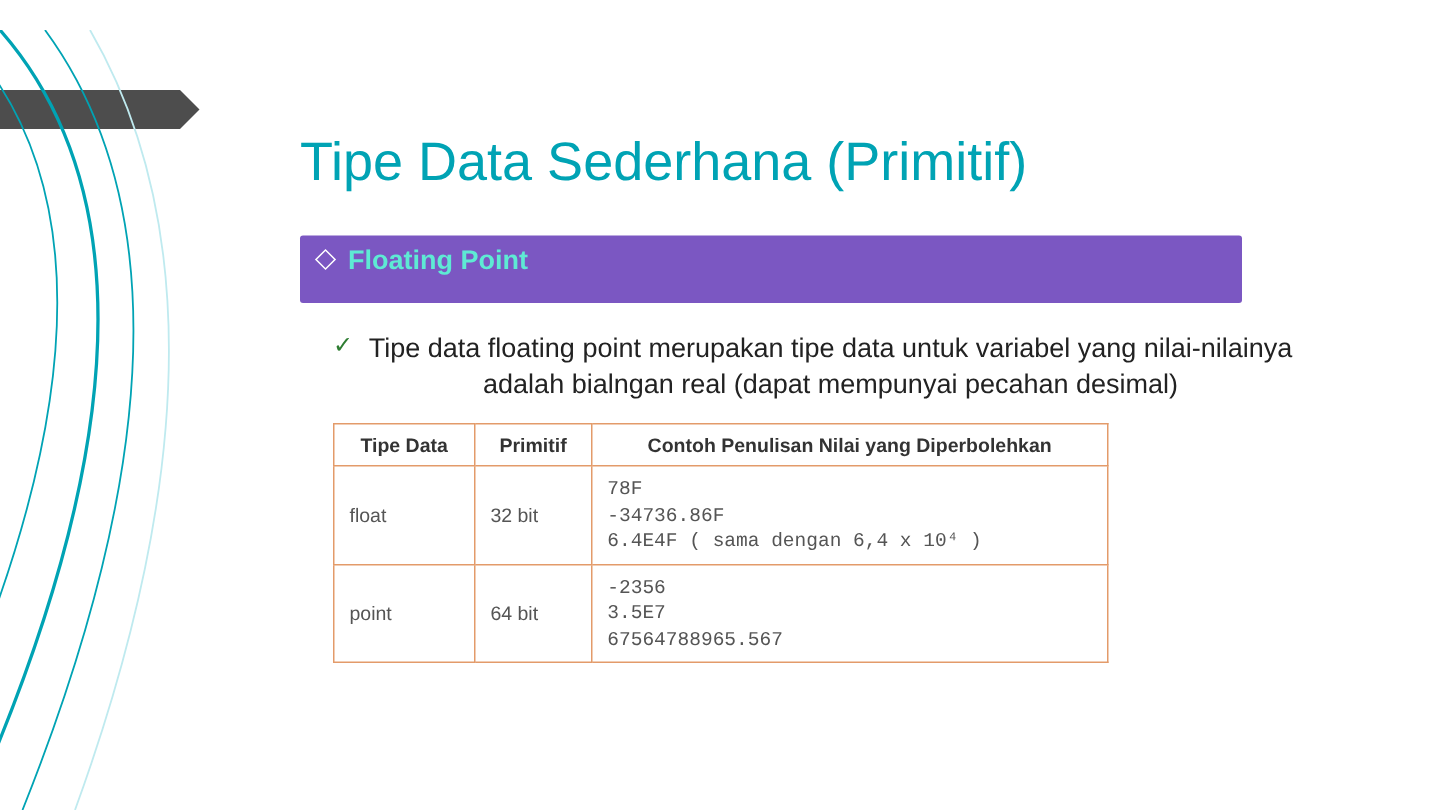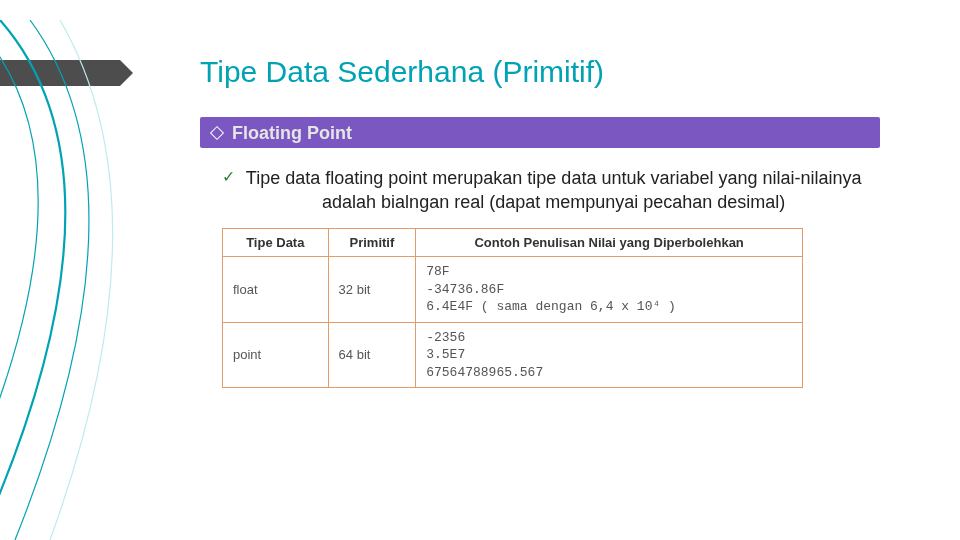--- a/index.html
+++ b/index.html
@@ -39,31 +39,32 @@
     pointer-events: none;
   }
   .content {
     position: absolute;
     left: 200px;
     top: 55px;
     right: 40px;
   }
   .title {
     color: #00a3b4;
-    font-size: 30px;
+    font-size: 36px;
     font-weight: 400;
     margin-bottom: 28px;
+    margin-top: 32px;
   }
   .subheading {
     background: #7b57c2;
-    color: #e5e5e5;
-    padding: 6px 12px 4px 12px;
+    color: #5eead4;
+    padding: 6px 12px 18px 12px;
     font-size: 18px;
     font-weight: 700;
-    width: 680px;
+    width: 628px;
     margin-bottom: 18px;
     border-radius: 2px;
   }
   .subheading .diamond {
     display: inline-block;
     width: 10px;
     height: 10px;
     border: 1.5px solid #fff;
     transform: rotate(45deg);
     margin-right: 10px;
@@ -86,21 +87,21 @@
   }
   .bullet-text {
     color: #222;
     font-size: 18px;
     line-height: 24px;
     text-align: center;
   }
   .tbl {
     margin-left: 22px;
     border-collapse: collapse;
-    width: 581px;
+    width: 517px;
     font-family: "Comic Sans MS", "Segoe Script", cursive, sans-serif;
     font-size: 13px;
     color: #555;
     padding-left: 12px;
   }
   .tbl th, .tbl td {
     border: 1px solid #e39b6a;
     padding: 6px 10px;
     text-align: left;
     vertical-align: top;

